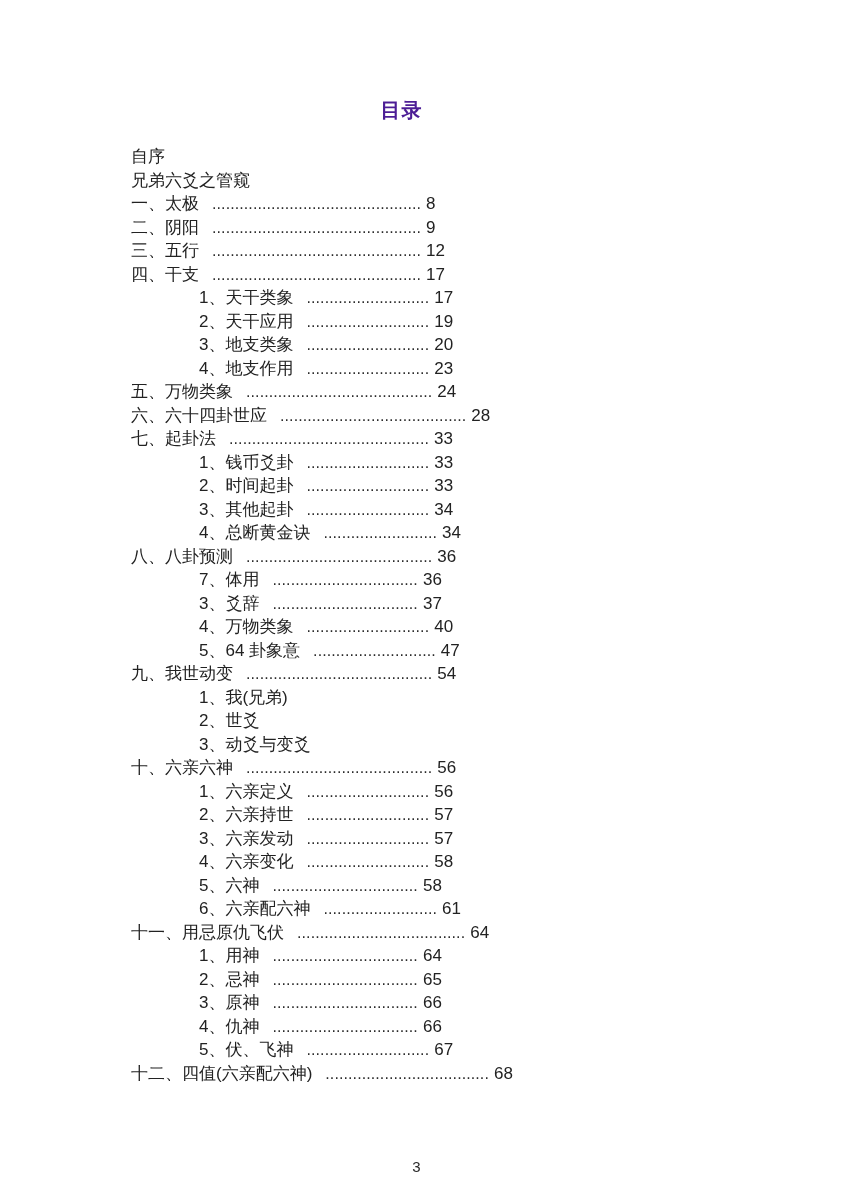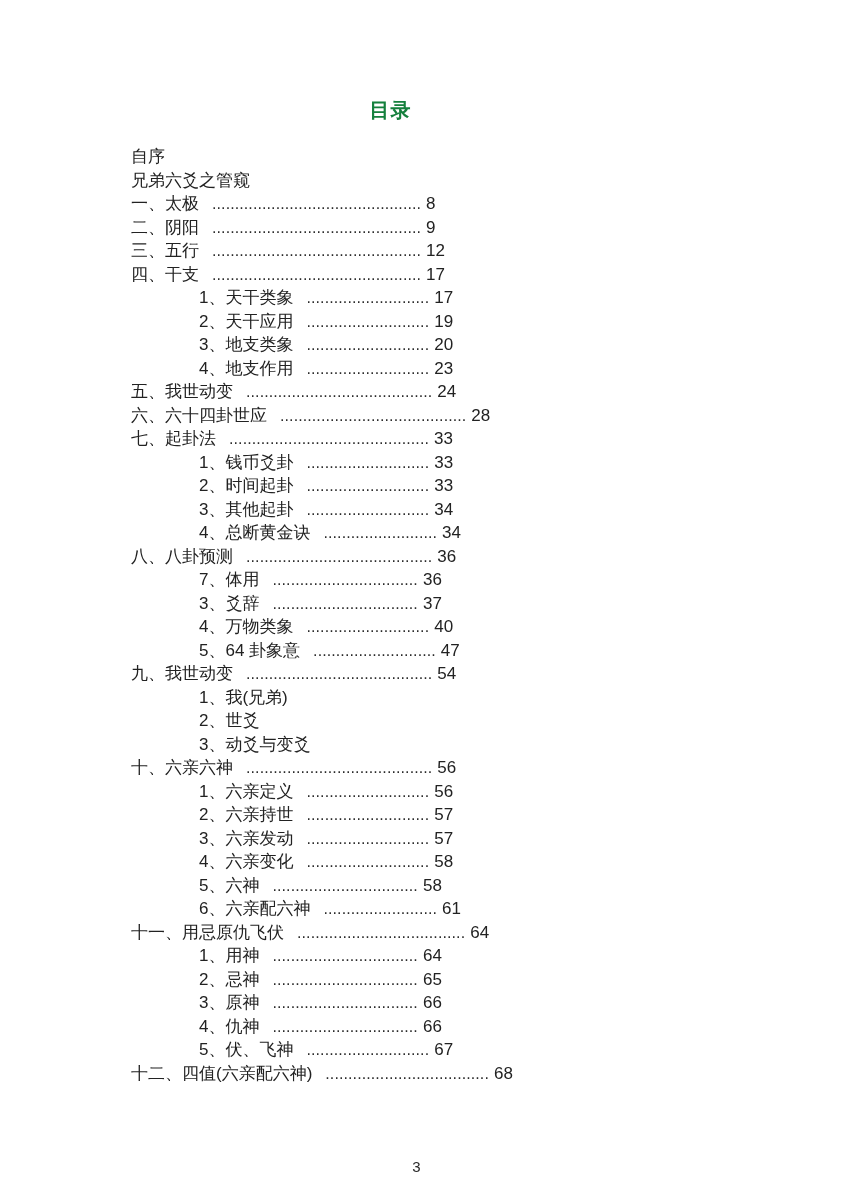--- a/index.html
+++ b/index.html
@@ -9,27 +9,27 @@
     background: #ffffff;
     position: relative;
     overflow: hidden;
     font-family: "Liberation Sans", sans-serif;
     color: #222222;
   }
   .page { position: absolute; inset: 0; background: #ffffff; }
   .doc-title {
     position: absolute;
     top: 97px;
-    left: 0;
+    left: 11px;
     width: 781px;
     text-align: center;
     font-size: 20px;
     font-weight: 700;
     letter-spacing: 1px;
-    color: #15803d;
+    color: #4c1d95;
   }
   .toc {
     position: absolute;
     top: 145px;
     left: 0;
     width: 843px;
     padding-left: 28px;
   }
   .toc-row {
     height: 23.5px;
@@ -68,21 +68,21 @@
       <div class="toc-row lvl0"><span class="lbl">自序</span></div>
       <div class="toc-row lvl0"><span class="lbl">兄弟六爻之管窥</span></div>
       <div class="toc-row lvl0"><span class="lbl">一、太极</span><span class="leader">..............................................</span><span class="pg">8</span></div>
       <div class="toc-row lvl0"><span class="lbl">二、阴阳</span><span class="leader">..............................................</span><span class="pg">9</span></div>
       <div class="toc-row lvl0"><span class="lbl">三、五行</span><span class="leader">..............................................</span><span class="pg">12</span></div>
       <div class="toc-row lvl0"><span class="lbl">四、干支</span><span class="leader">..............................................</span><span class="pg">17</span></div>
       <div class="toc-row lvl1"><span class="lbl">1、天干类象</span><span class="leader">...........................</span><span class="pg">17</span></div>
       <div class="toc-row lvl1"><span class="lbl">2、天干应用</span><span class="leader">...........................</span><span class="pg">19</span></div>
       <div class="toc-row lvl1"><span class="lbl">3、地支类象</span><span class="leader">...........................</span><span class="pg">20</span></div>
       <div class="toc-row lvl1"><span class="lbl">4、地支作用</span><span class="leader">...........................</span><span class="pg">23</span></div>
-      <div class="toc-row lvl0"><span class="lbl">五、我世动变</span><span class="leader">.........................................</span><span class="pg">24</span></div>
+      <div class="toc-row lvl0"><span class="lbl">五、万物类象</span><span class="leader">.........................................</span><span class="pg">24</span></div>
       <div class="toc-row lvl0"><span class="lbl">六、六十四卦世应</span><span class="leader">.........................................</span><span class="pg">28</span></div>
       <div class="toc-row lvl0"><span class="lbl">七、起卦法</span><span class="leader">............................................</span><span class="pg">33</span></div>
       <div class="toc-row lvl1"><span class="lbl">1、钱币爻卦</span><span class="leader">...........................</span><span class="pg">33</span></div>
       <div class="toc-row lvl1"><span class="lbl">2、时间起卦</span><span class="leader">...........................</span><span class="pg">33</span></div>
       <div class="toc-row lvl1"><span class="lbl">3、其他起卦</span><span class="leader">...........................</span><span class="pg">34</span></div>
       <div class="toc-row lvl1"><span class="lbl">4、总断黄金诀</span><span class="leader">.........................</span><span class="pg">34</span></div>
       <div class="toc-row lvl0"><span class="lbl">八、八卦预测</span><span class="leader">.........................................</span><span class="pg">36</span></div>
       <div class="toc-row lvl1"><span class="lbl">7、体用</span><span class="leader">................................</span><span class="pg">36</span></div>
       <div class="toc-row lvl1"><span class="lbl">3、爻辞</span><span class="leader">................................</span><span class="pg">37</span></div>
       <div class="toc-row lvl1"><span class="lbl">4、万物类象</span><span class="leader">...........................</span><span class="pg">40</span></div>

